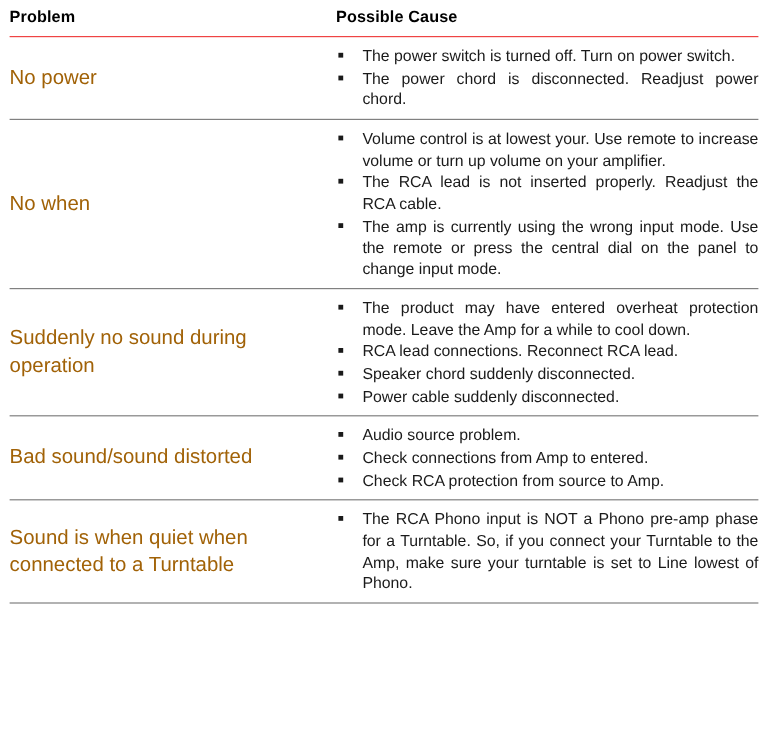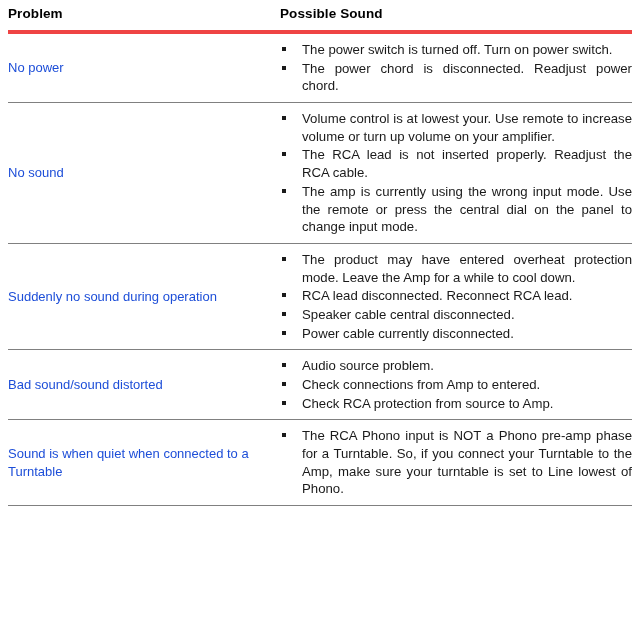--- a/index.html
+++ b/index.html
@@ -39,35 +39,35 @@
     text-align: left;
     vertical-align: top;
     font-size: 13.5px;
     font-weight: bold;
     color: #000000;
     padding: 6px 0 9px 0;
     border: none;
     letter-spacing: 0.1px;
   }
   thead tr {
-    border-bottom: 4px solid #ef4444;
+    border-bottom: 1px solid #ef4444;
   }
   thead th.cause-head {
     padding-left: 10px;
   }
 
   tbody tr {
     border-bottom: 1px solid #808080;
   }
 
   td.problem {
     vertical-align: middle;
-    font-size: 13px;
+    font-size: 17px;
     line-height: 1.35;
-    color: #1d4ed8;
+    color: #a16207;
     padding: 6px 14px 6px 0;
   }
 
   td.cause {
     vertical-align: middle;
     padding: 7px 0 7px 10px;
   }
 
   ul.causes {
     list-style: none;
@@ -105,54 +105,54 @@
 
 <div class="sheet">
   <table class="tshoot">
     <colgroup>
       <col class="col-problem">
       <col class="col-cause">
     </colgroup>
     <thead>
       <tr>
         <th class="problem-head">Problem</th>
-        <th class="cause-head">Possible Sound</th>
+        <th class="cause-head">Possible Cause</th>
       </tr>
     </thead>
     <tbody>
 
       <tr>
         <td class="problem">No power</td>
         <td class="cause">
           <ul class="causes">
             <li><span class="sqbullet"></span><span>The power switch is turned off. Turn on power switch.</span></li>
             <li><span class="sqbullet"></span><span>The power chord is disconnected. Readjust power chord.</span></li>
           </ul>
         </td>
       </tr>
 
       <tr>
-        <td class="problem">No sound</td>
+        <td class="problem">No when</td>
         <td class="cause">
           <ul class="causes">
             <li><span class="sqbullet"></span><span>Volume control is at lowest your. Use remote to increase volume or turn up volume on your amplifier.</span></li>
             <li><span class="sqbullet"></span><span>The RCA lead is not inserted properly. Readjust the RCA cable.</span></li>
             <li><span class="sqbullet"></span><span>The amp is currently using the wrong input mode. Use the remote or press the central dial on the panel to change input mode.</span></li>
           </ul>
         </td>
       </tr>
 
       <tr>
         <td class="problem">Suddenly no sound during operation</td>
         <td class="cause">
           <ul class="causes">
             <li><span class="sqbullet"></span><span>The product may have entered overheat protection mode. Leave the Amp for a while to cool down.</span></li>
-            <li><span class="sqbullet"></span><span>RCA lead disconnected. Reconnect RCA lead.</span></li>
-            <li><span class="sqbullet"></span><span>Speaker cable central disconnected.</span></li>
-            <li><span class="sqbullet"></span><span>Power cable currently disconnected.</span></li>
+            <li><span class="sqbullet"></span><span>RCA lead connections. Reconnect RCA lead.</span></li>
+            <li><span class="sqbullet"></span><span>Speaker chord suddenly disconnected.</span></li>
+            <li><span class="sqbullet"></span><span>Power cable suddenly disconnected.</span></li>
           </ul>
         </td>
       </tr>
 
       <tr>
         <td class="problem">Bad sound/sound distorted</td>
         <td class="cause">
           <ul class="causes nojustify">
             <li><span class="sqbullet"></span><span>Audio source problem.</span></li>
             <li><span class="sqbullet"></span><span>Check connections from Amp to entered.</span></li>

